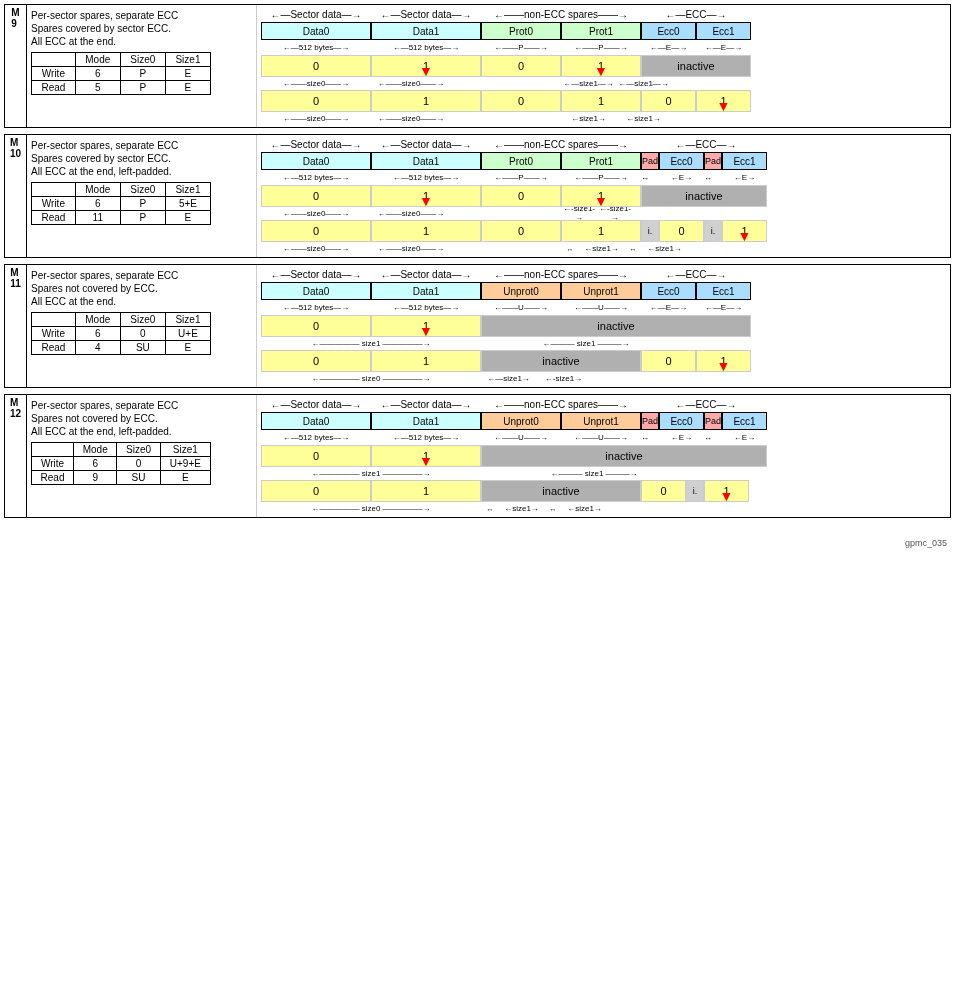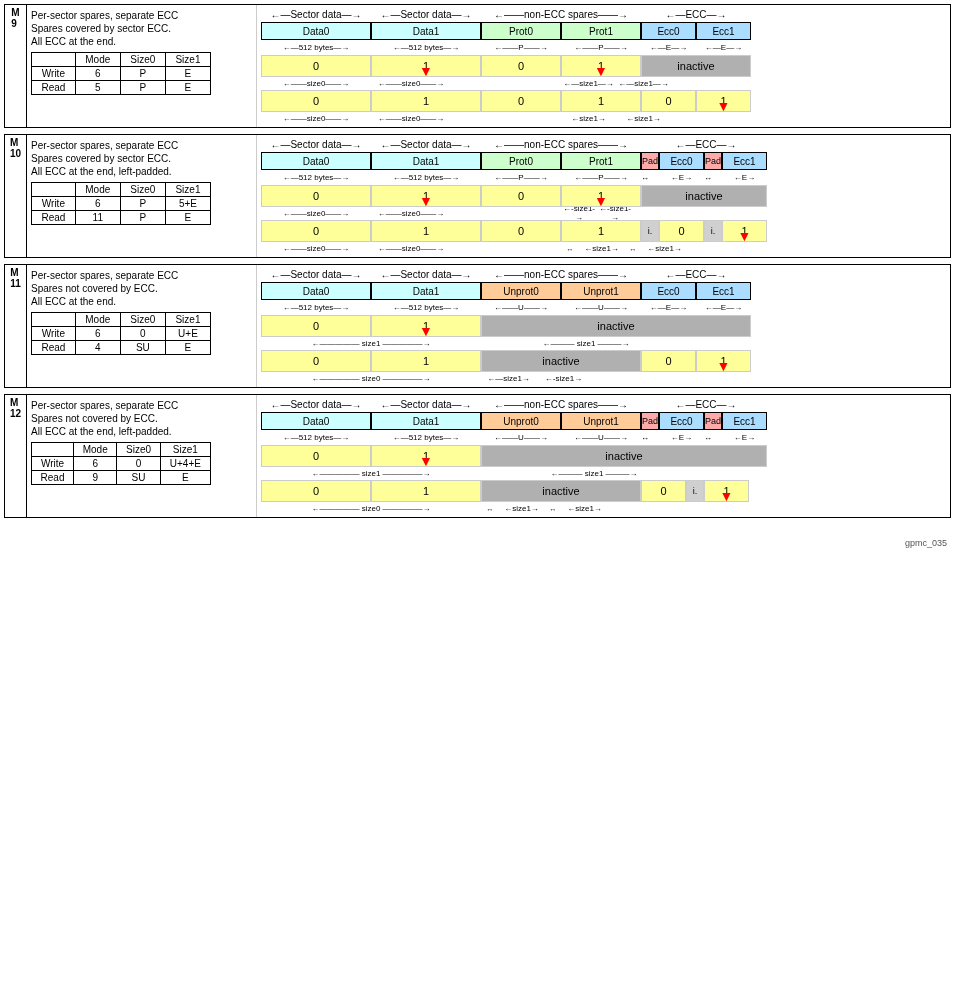--- a/index.html
+++ b/index.html
@@ -401,21 +401,21 @@
           <tr>
             <th></th>
             <th>Mode</th>
             <th>Size0</th>
             <th>Size1</th>
           </tr>
       <tr>
             <td>Write</td>
             <td>6</td>
             <td>0</td>
-            <td>U+4+E</td>
+            <td>U+9+E</td>
           </tr>
       <tr>
             <td>Read</td>
             <td>9</td>
             <td>SU</td>
             <td>E</td>
           </tr>
     </tbody>
       </table>
   </div>

